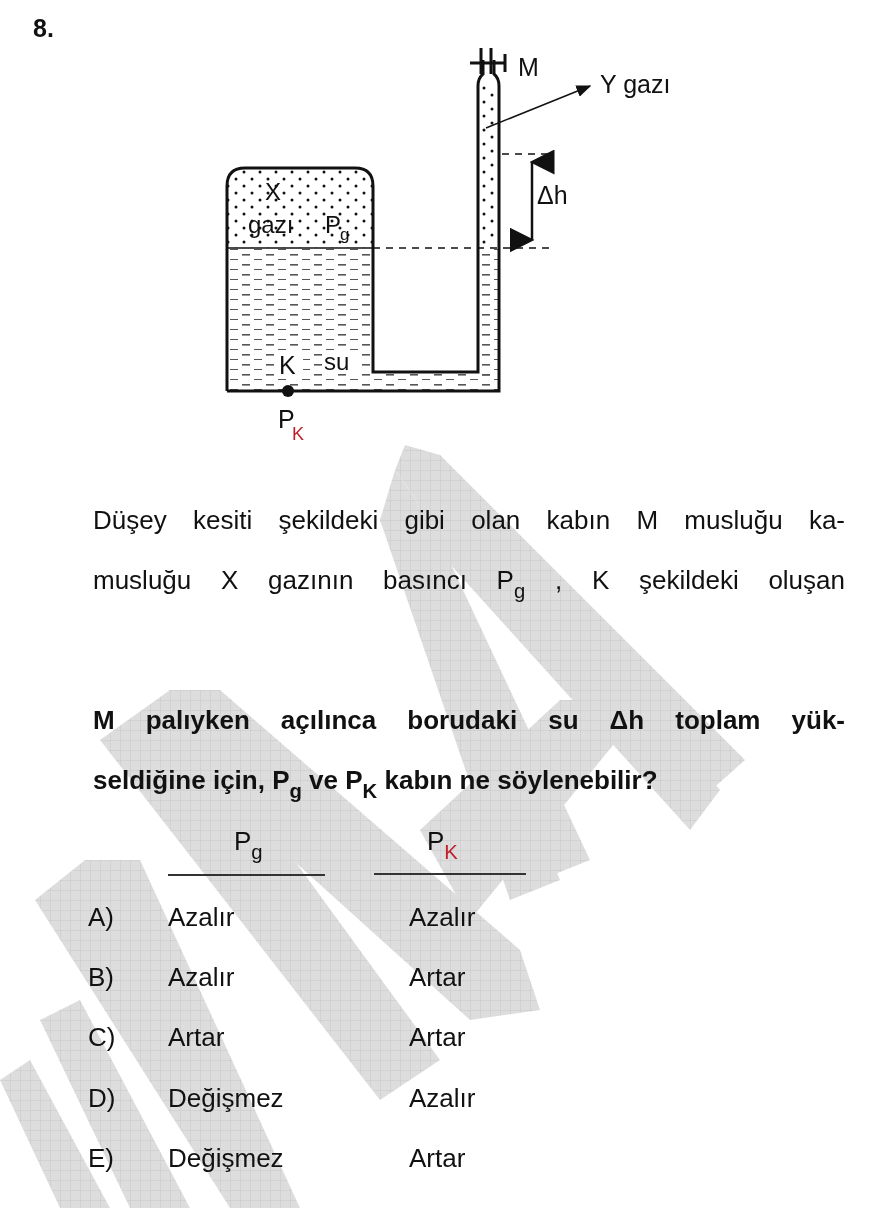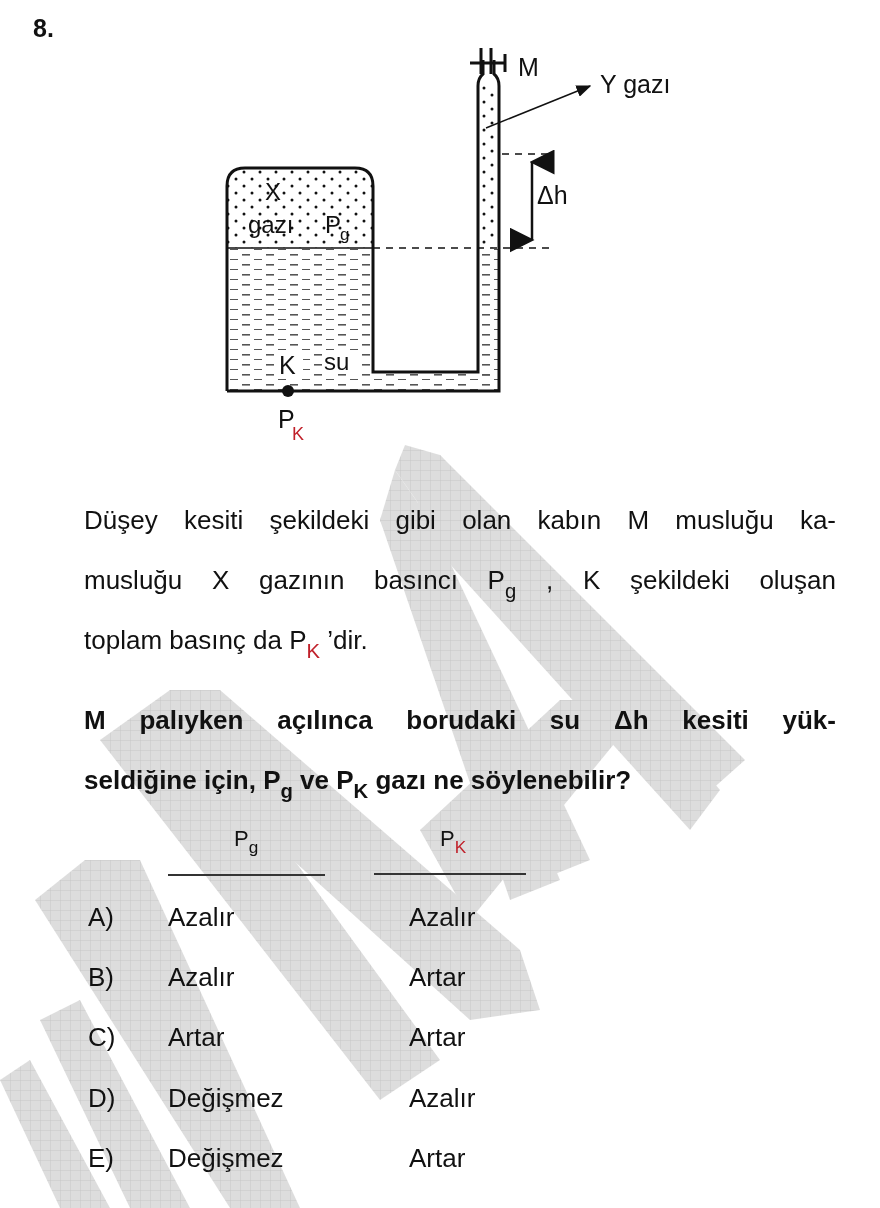--- a/index.html
+++ b/index.html
@@ -1,29 +1,29 @@
 <!DOCTYPE html>
 <html><head>
 <meta charset="utf-8">
 <style>
   html,body{margin:0;padding:0;background:#fff;}
   body{width:880px;height:1208px;position:relative;overflow:hidden;font-family:"Liberation Sans",sans-serif;color:#111;}
   .watermark{position:absolute;left:0;top:0;width:880px;height:1208px;z-index:0;pointer-events:none;}
   .layer{position:absolute;left:0;top:0;width:880px;height:1208px;z-index:1;}
   .qnum{position:absolute;left:33px;top:14px;font-size:25px;font-weight:bold;}
   .diagram{position:absolute;left:0;top:0;}
-  .para{position:absolute;left:84px;width:752px;font-size:26px;line-height:60px;text-align:justify;}
+  .para{position:absolute;left:93px;width:752px;font-size:26px;line-height:60px;text-align:justify;}
   .para .line{display:block;height:60px;text-align-last:justify;}
   .para .line.last{text-align-last:left;}
   .p1{top:490px;}
   .q{top:690px;font-weight:bold;}
   .sub{font-size:0.78em;position:relative;top:0.42em;}
   .red{color:#c0202a;}
   .tbl{position:absolute;left:0;top:0;}
-  .hdr{position:absolute;font-size:22px;}
+  .hdr{position:absolute;font-size:26px;}
   .rule{position:absolute;height:2px;background:#333;}
   .opt{position:absolute;font-size:26px;}
 </style>
 </head>
 <body>
 
 <svg class="watermark" viewBox="0 0 880 1208" width="880" height="1208">
   <defs>
     <pattern id="grid" width="10" height="10" patternUnits="userSpaceOnUse">
       <rect width="10" height="10" fill="#dcdcdc"></rect>
@@ -114,31 +114,30 @@
     <text x="279" y="374" font-size="25" font-family="Liberation Sans, sans-serif" fill="#111">K</text>
     <rect x="322" y="352" width="40" height="22" fill="#fff"></rect>
     <text x="324" y="370" font-size="24" font-family="Liberation Sans, sans-serif" fill="#111">su</text>
     <text x="278" y="428" font-size="25" font-family="Liberation Sans, sans-serif" fill="#111">P</text>
     <text x="292" y="440" font-size="18" font-family="Liberation Sans, sans-serif" fill="#c0202a">K</text>
   </svg>
 
   <div class="para p1">
     <span class="line">Düşey kesiti şekildeki gibi olan kabın M musluğu ka-</span>
     <span class="line"><span>musluğu X gazının basıncı </span><span>P</span><span class="sub">g</span><span> , K şekildeki oluşan</span></span>
-    <span class="line last"><span>toplam basınç da </span><span>P</span><span class="sub red">K</span><span> ’dir.</span></span>
   </div>
 
   <div class="para q">
-    <span class="line"><span>M palıyken açılınca borudaki su </span><span>Δh</span><span> kesiti yük-</span></span>
-    <span class="line last"><span>seldiğine için, </span><span>P</span><span class="sub">g</span><span> ve </span><span>P</span><span class="sub">K</span><span> gazı ne söylenebilir?</span></span>
+    <span class="line"><span>M palıyken açılınca borudaki su </span><span>Δh</span><span> toplam yük-</span></span>
+    <span class="line last"><span>seldiğine için, </span><span>P</span><span class="sub">g</span><span> ve </span><span>P</span><span class="sub">K</span><span> kabın ne söylenebilir?</span></span>
   </div>
 
   <div class="tbl">
     <div class="hdr" style="left:234px;top:826px;"><span>P</span><span class="sub">g</span></div>
-    <div class="hdr" style="left:440px;top:826px;"><span>P</span><span class="sub red">K</span></div>
+    <div class="hdr" style="left:427px;top:826px;"><span>P</span><span class="sub red">K</span></div>
     <div class="rule" style="left:168px;top:874px;width:157px;"></div>
     <div class="rule" style="left:374px;top:873px;width:152px;"></div>
 
     <div class="opt" style="left:88px;top:902px;">A)</div>
     <div class="opt" style="left:168px;top:902px;">Azalır</div>
     <div class="opt" style="left:409px;top:902px;">Azalır</div>
 
     <div class="opt" style="left:88px;top:962px;">B)</div>
     <div class="opt" style="left:168px;top:962px;">Azalır</div>
     <div class="opt" style="left:409px;top:962px;">Artar</div>

